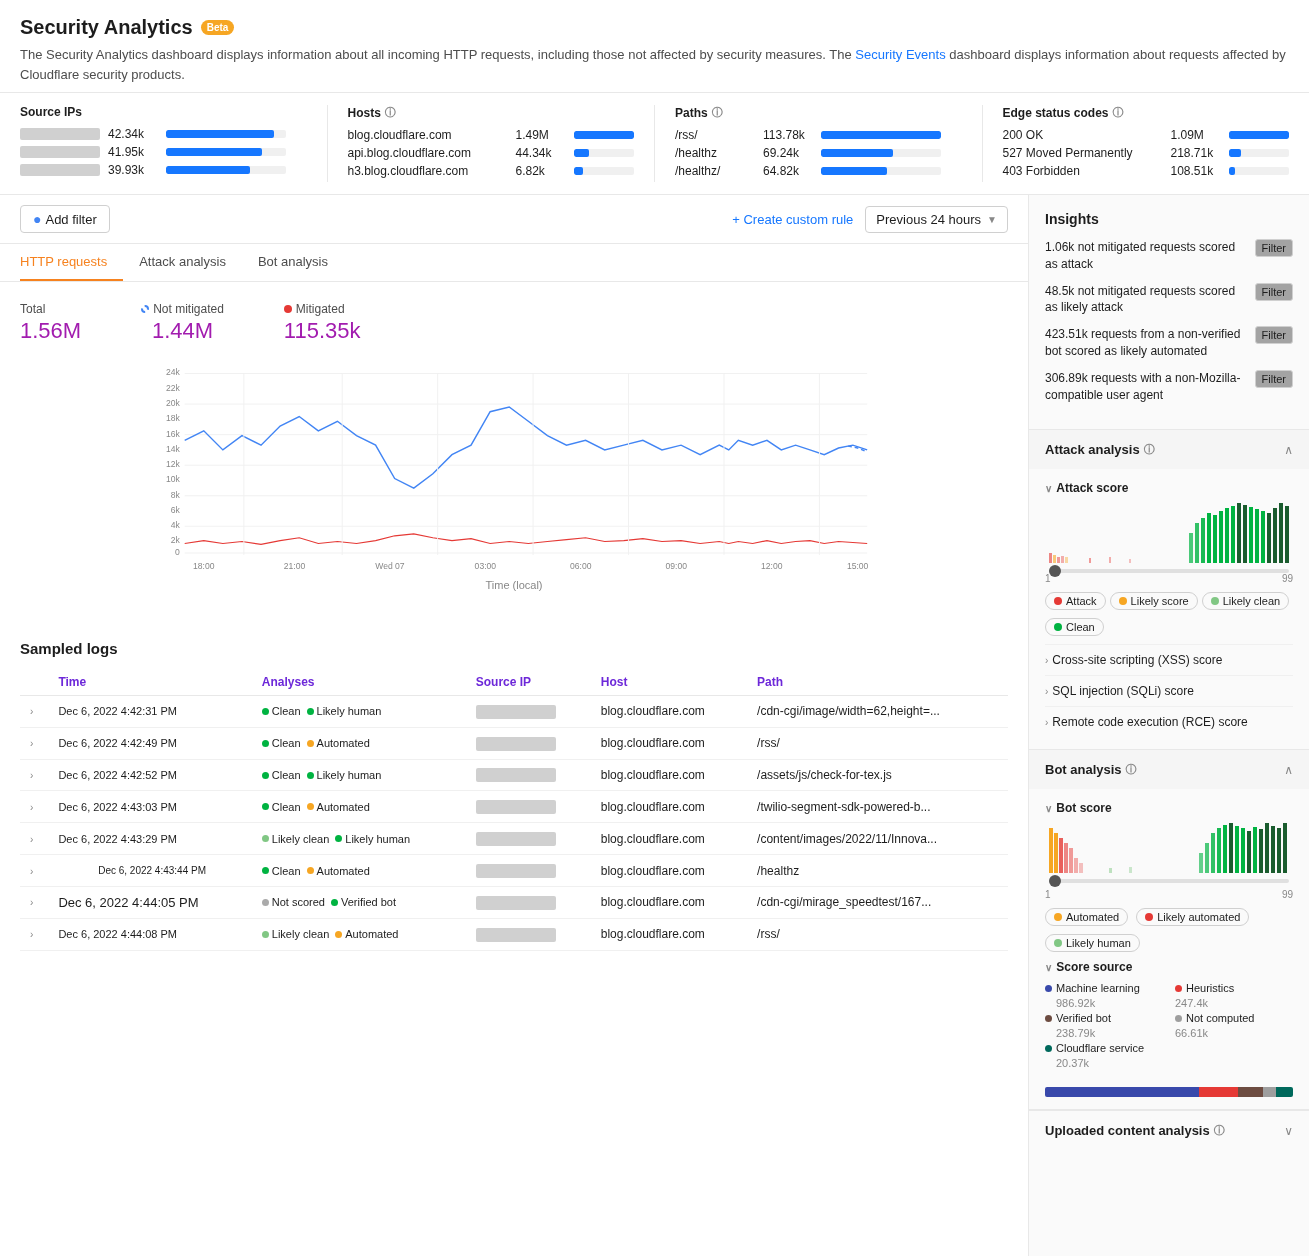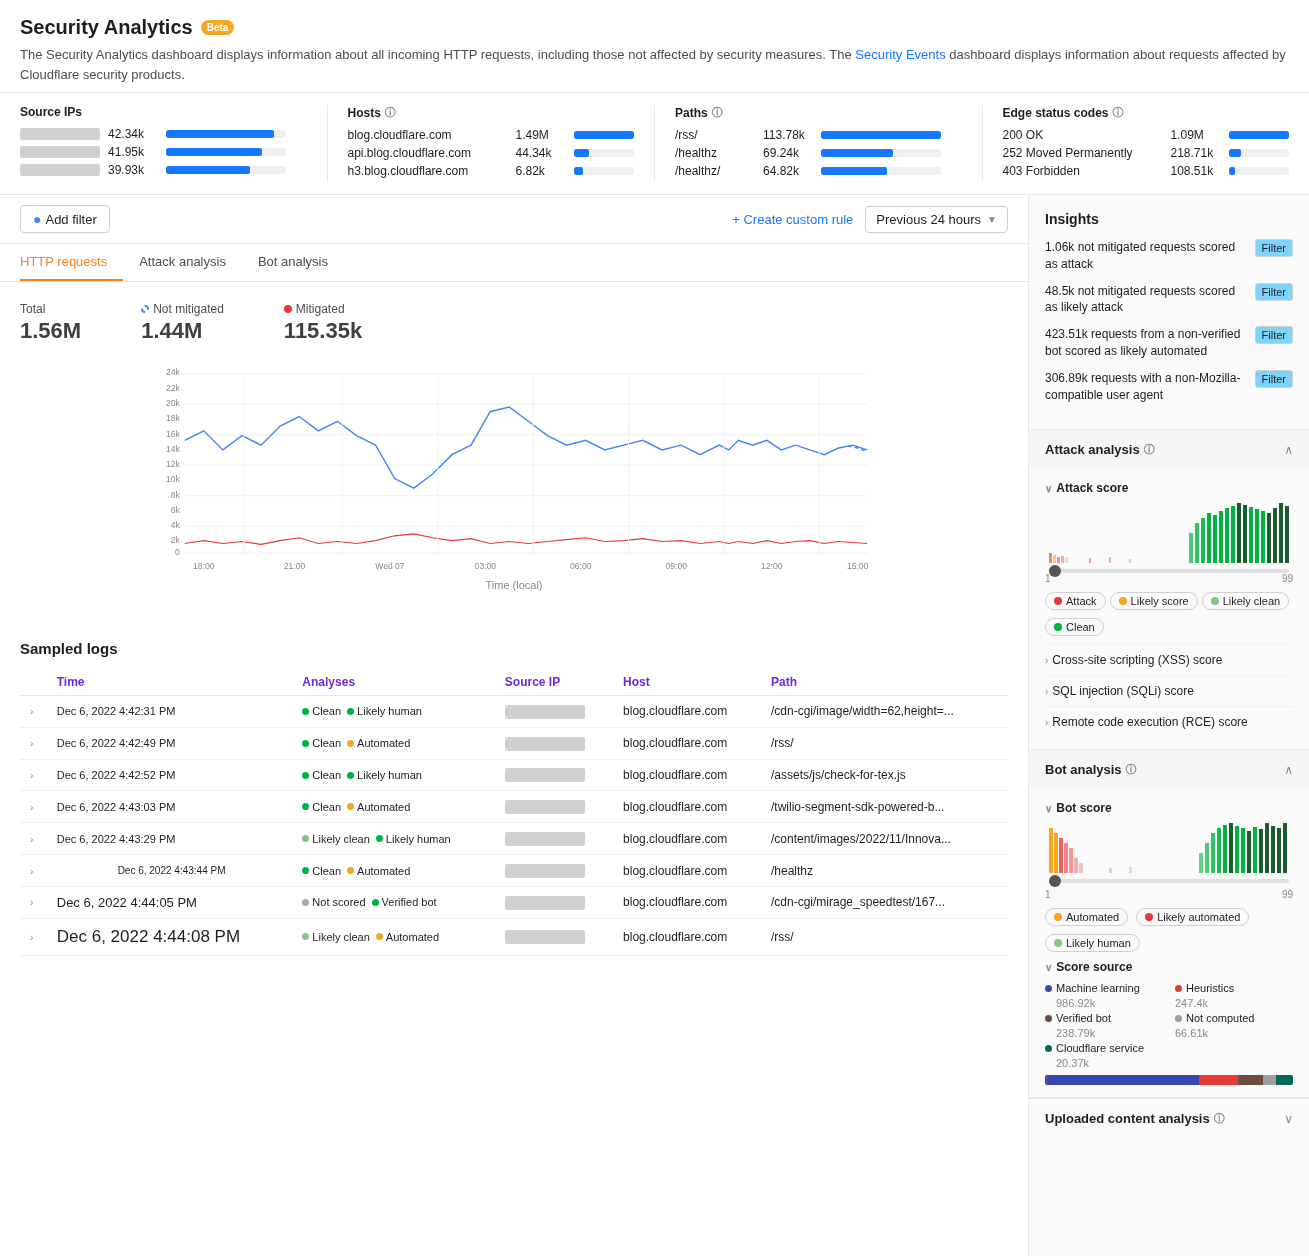--- a/index.html
+++ b/index.html
@@ -48,21 +48,21 @@
     
     .tabs { display: flex; padding: 0 20px; border-bottom: 1px solid #e8e8e8; }
     .tab { padding: 10px 16px 10px 0; margin-right: 16px; font-size: 13px; color: #4d4d4d; cursor: pointer; border-bottom: 2px solid transparent; }
     .tab.active { color: #f6821f; border-bottom-color: #f6821f; font-weight: 500; }
     
     
     .chart-area { padding: 20px; }
     .chart-totals { display: flex; gap: 60px; margin-bottom: 20px; }
     .total-item { }
     .total-label { font-size: 12px; color: #4d4d4d; display: flex; align-items: center; gap: 4px; margin-bottom: 2px; }
-    .total-value { font-size: 22px; font-weight: 700; color: #404040; }
+    .total-value { font-size: 22px; font-weight: 400; color: #a21caf; text-align: center; }
     .dot { width: 8px; height: 8px; border-radius: 50%; display: inline-block; }
     .dot-red { background: #e53935; }
     .dot-dashed { border: 2px dashed #4285f4; background: none; }
     
     .chart-wrapper { position: relative; height: 240px; width: 100%; }
     
     
     .sampled-logs { padding: 0 20px 20px; }
     .section-title { font-size: 15px; font-weight: 600; margin-bottom: 12px; padding-top: 16px; }
     .logs-table { width: 100%; border-collapse: collapse; }
@@ -77,21 +77,21 @@
     .ip-redacted { display: inline-block; width: 80px; height: 14px; background: #d0d0d0; border-radius: 2px; vertical-align: middle; }
     
     
     .right-panel { width: 280px; min-width: 280px; background: #fafafa; overflow-y: auto; }
     
     
     .insights-section { padding: 16px; border-bottom: 1px solid #e8e8e8; }
     .insights-title { font-size: 14px; font-weight: 600; margin-bottom: 12px; }
     .insight-row { display: flex; align-items: flex-start; gap: 6px; margin-bottom: 10px; font-size: 12px; line-height: 1.4; }
     .insight-text { flex: 1; color: #1d1d1d; }
-    .filter-btn { border: 1px solid #d0d0d0; background: #7dd3fc; border-radius: 3px; padding: 2px 6px; font-size: 11px; cursor: pointer; white-space: nowrap; color: #1d1d1d; }
+    .filter-btn { border: 1px solid #d0d0d0; background: #a3a3a3; border-radius: 3px; padding: 2px 6px; font-size: 11px; cursor: pointer; white-space: nowrap; color: #1d1d1d; }
     
     
     .analysis-section { border-bottom: 1px solid #e8e8e8; }
     .analysis-header { display: flex; align-items: center; justify-content: space-between; padding: 12px 16px; cursor: pointer; background: #f5f5f5; }
     .analysis-header-title { font-size: 13px; font-weight: 600; display: flex; align-items: center; gap: 4px; }
     .collapse-icon { font-size: 12px; color: #888; }
     
     .analysis-body { padding: 12px 16px; }
     
     .subsection-title { font-size: 12px; font-weight: 600; margin-bottom: 8px; display: flex; align-items: center; gap: 4px; }
@@ -110,21 +110,21 @@
     
     .collapsible-item { padding: 8px 0; border-top: 1px solid #f0f0f0; cursor: pointer; font-size: 12px; font-weight: 500; display: flex; align-items: center; gap: 4px; color: #1d1d1d; }
     .collapsible-item .caret { color: #888; font-size: 10px; }
     
     
     .bot-chart { height: 50px; width: 100%; margin-bottom: 6px; }
     
     .bot-legend { display: flex; gap: 8px; flex-wrap: wrap; margin-bottom: 8px; }
     
     .score-source { margin-top: 8px; }
-    .score-source-grid { display: grid; grid-template-columns: 1fr 1fr; gap: 3px 12px; font-size: 11px; margin-bottom: 6px; }
+    .score-source-grid { display: grid; grid-template-columns: 1fr 1fr; gap: 3px 12px; font-size: 11px; margin-bottom: 18px; }
     .score-source-item { display: flex; align-items: center; gap: 4px; }
     .source-dot { width: 7px; height: 7px; border-radius: 50%; }
     .source-bar { display: flex; height: 10px; width: 100%; border-radius: 2px; overflow: hidden; margin-top: 4px; }
     .source-segment { height: 100%; }
     
     
     .uploaded-section { border-top: 1px solid #e8e8e8; }
     .uploaded-header { display: flex; align-items: center; justify-content: space-between; padding: 12px 16px; cursor: pointer; }
     .uploaded-title { font-size: 13px; font-weight: 600; display: flex; align-items: center; gap: 4px; justify-content: flex-end; }
     
@@ -242,21 +242,21 @@
           <span class="info-icon">ⓘ</span>
         </div>
         <div class="stat-row">
           <span class="stat-host">200 OK</span>
           <span class="stat-value">1.09M</span>
           <div class="stat-bar-container">
             <div class="stat-bar bar-w-100" style="background:#1677ff"></div>
           </div>
         </div>
         <div class="stat-row">
-          <span class="stat-host">252 Moved Permanently</span>
+          <span class="stat-host">527 Moved Permanently</span>
           <span class="stat-value">218.71k</span>
           <div class="stat-bar-container">
             <div class="stat-bar" style="width:20%;background:#1677ff"></div>
           </div>
         </div>
         <div class="stat-row">
           <span class="stat-host">403 Forbidden</span>
           <span class="stat-value">108.51k</span>
           <div class="stat-bar-container">
             <div class="stat-bar" style="width:10%;background:#1677ff"></div>
@@ -510,21 +510,21 @@
         <span>Verified bot</span>
       </span>
                   </div>
                 </td>
       <td><span class="ip-redacted"></span></td>
       <td><span class="host-text">blog.cloudflare.com</span></td>
       <td><span class="path-text">/cdn-cgi/mirage_speedtest/167...</span></td>
     </tr>
               <tr>
       <td><span class="expand-btn">›</span></td>
-      <td style="white-space:nowrap;font-size:17px;">Dec 6, 2022 4:44:08 PM</td>
+      <td style="white-space:nowrap;font-size:11px;">Dec 6, 2022 4:44:08 PM</td>
       <td>
                   <div class="analysis-badges">
                     <span class="badge">
         <span class="badge-dot" style="background:#81c784;"></span>
         <span>Likely clean</span>
       </span>
                     <span class="badge">
         <span class="badge-dot" style="background:#f6a623;"></span>
         <span>Automated</span>
       </span>

